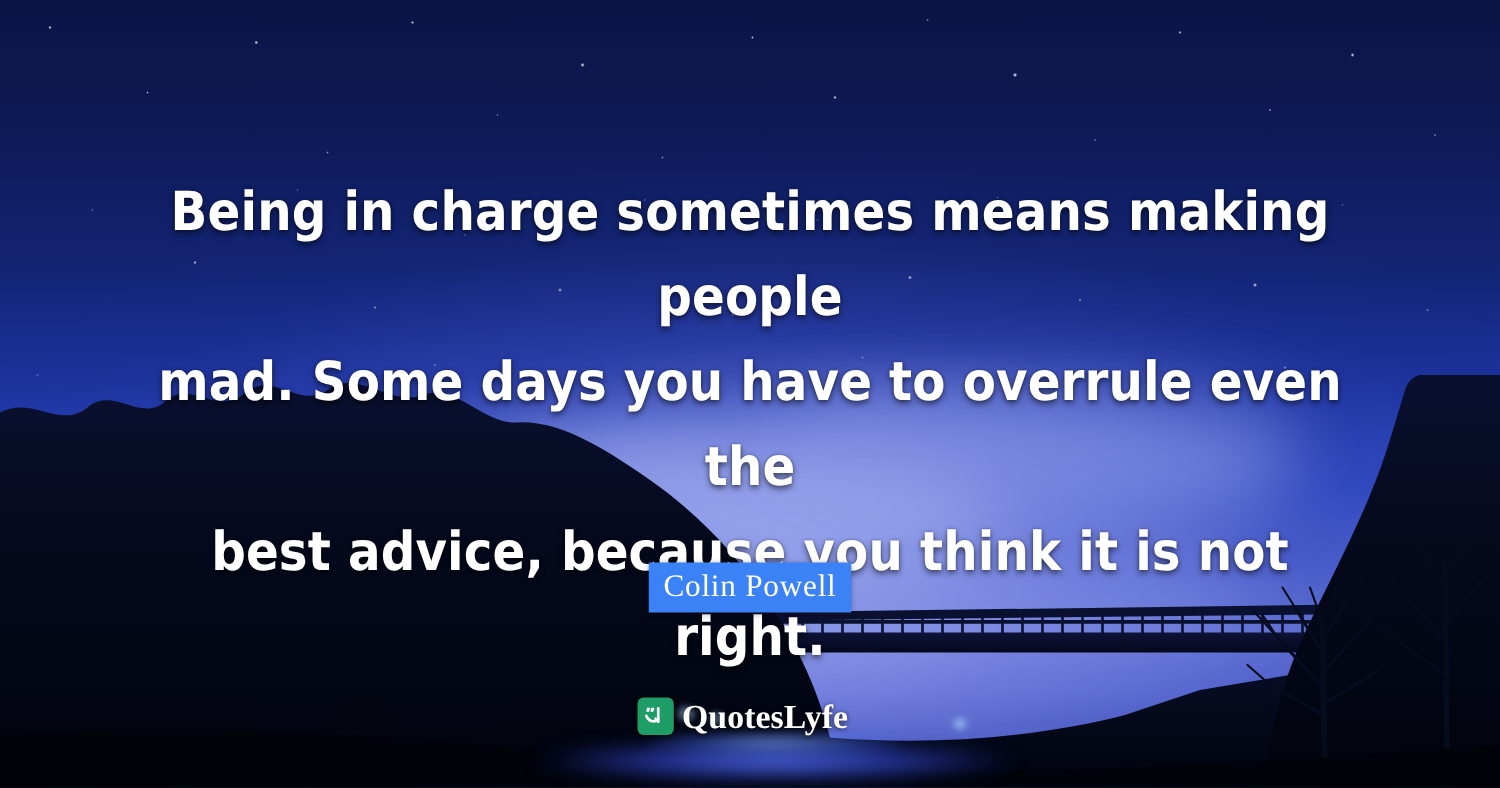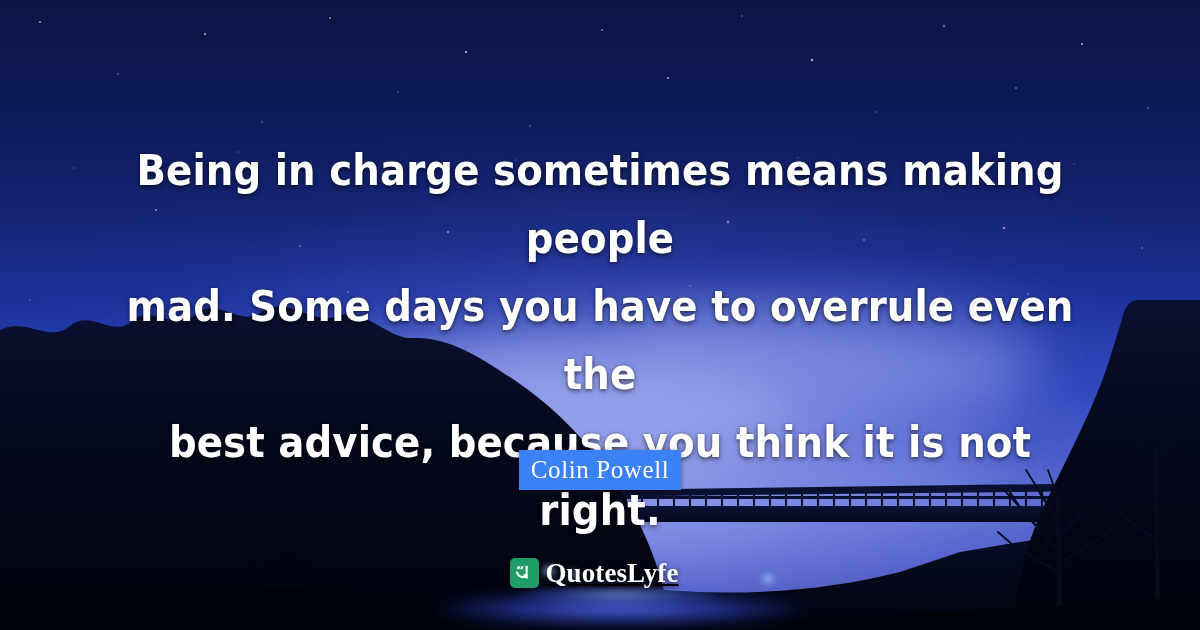--- a/index.html
+++ b/index.html
@@ -222,21 +222,20 @@
   }
 
   .brand {
     position: absolute;
     left: 0; right: 12px;
     top: 558px;
     display: flex;
     justify-content: center;
     align-items: center;
     gap: 7px;
-    text-decoration: underline;
   }
   .brand-icon {
     width: 29px;
     height: 30px;
     border-radius: 5px;
     background: #1f9d67;
     display: flex;
     align-items: center;
     justify-content: center;
     box-shadow: 0 1px 4px rgba(0,0,0,0.5);

